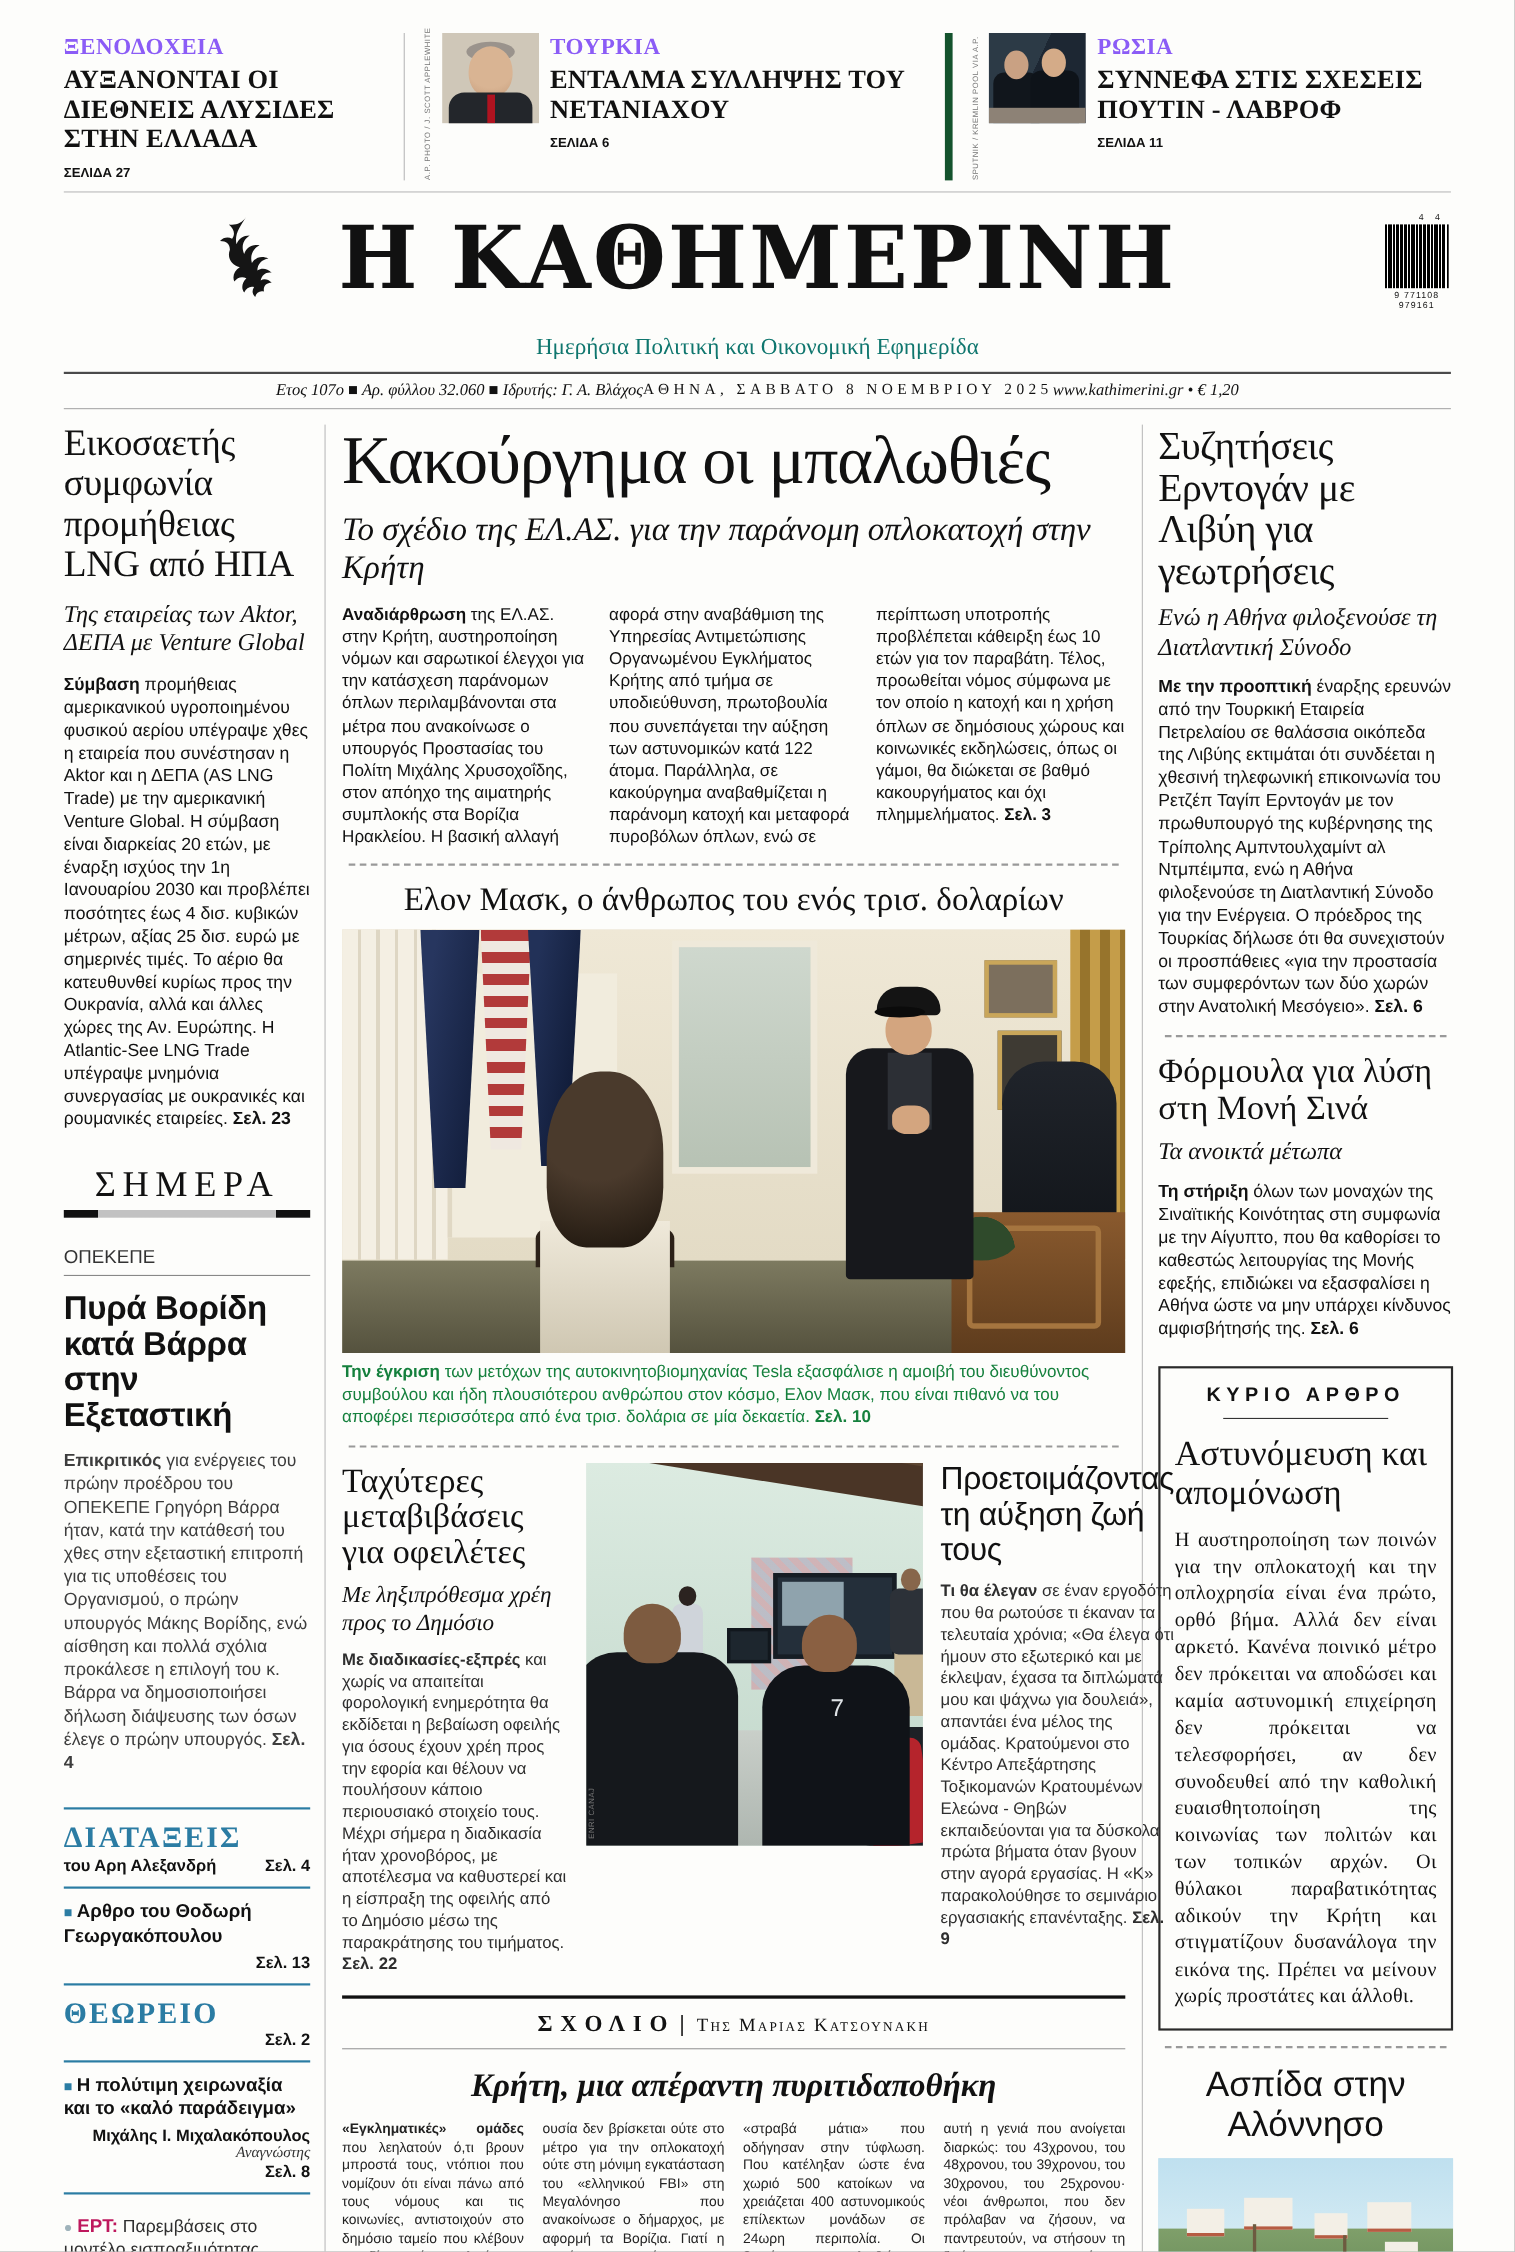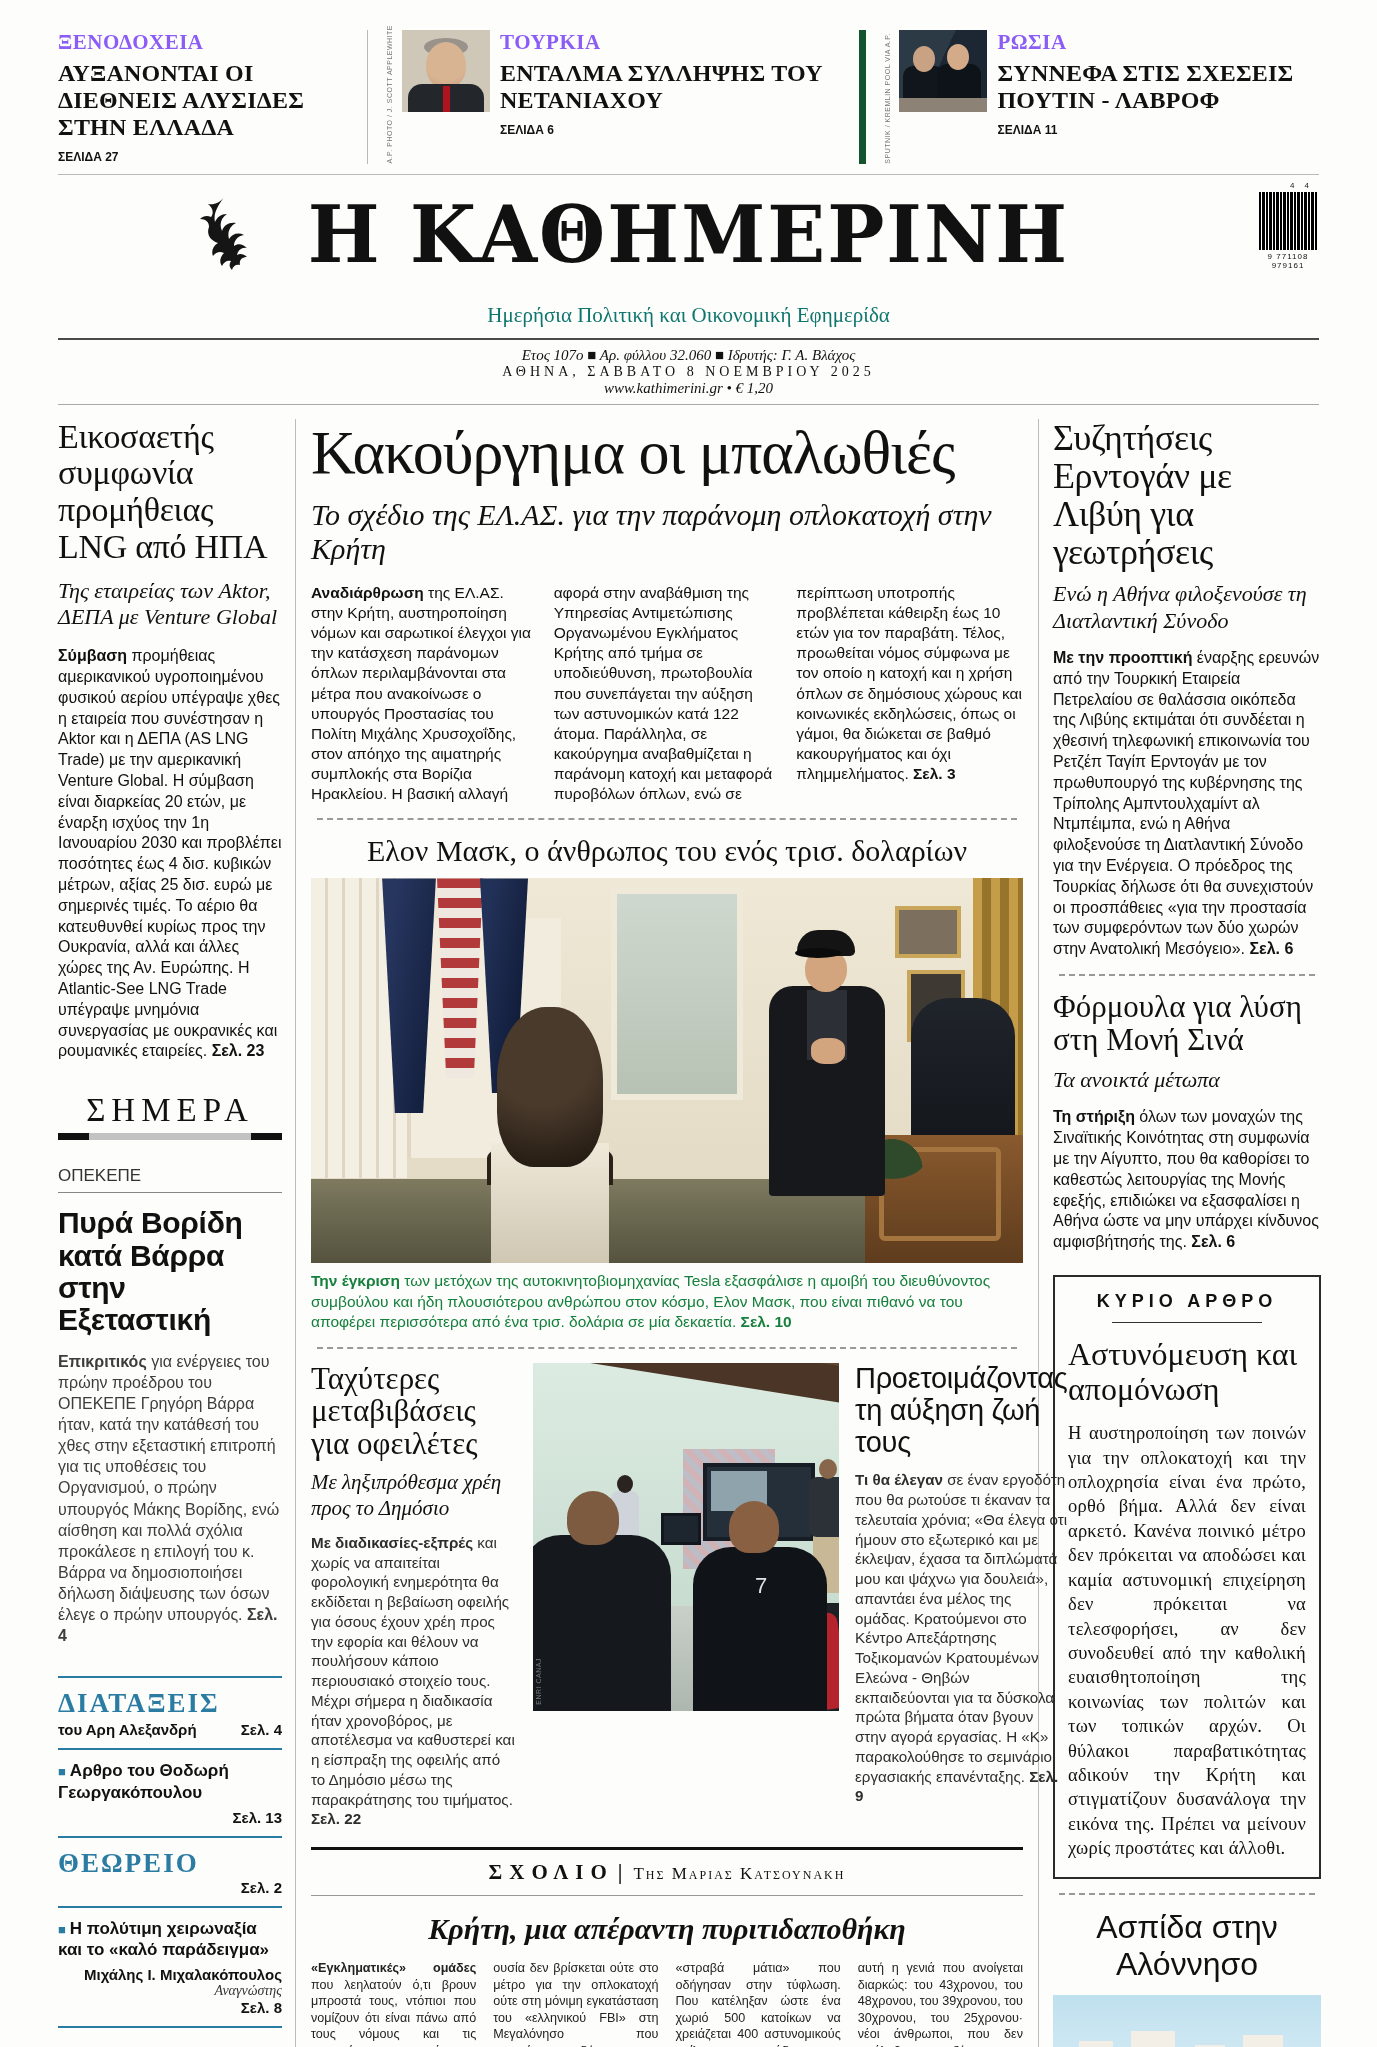--- a/index.html
+++ b/index.html
@@ -35,27 +35,27 @@
   .ph-ru .h2x{position:absolute;right:18px;top:14px;width:22px;height:26px;border-radius:50%;background:#d4ab88;}
   .ph-ru .b1{position:absolute;left:4px;top:36px;width:42px;height:46px;border-radius:10px 10px 0 0;background:#11161c;}
   .ph-ru .b2{position:absolute;right:6px;top:34px;width:44px;height:48px;border-radius:10px 10px 0 0;background:#0e1319;}
   .ph-ru .tbl{position:absolute;left:0;bottom:0;width:100%;height:14px;background:#8d8276;}
 
   
   .masthead{position:relative;height:126px;}
   .eagle{position:absolute;left:136px;top:18px;}
   .mast-title{text-align:center;font:700 76px "DejaVu Serif",serif;letter-spacing:2px;
               line-height:120px;transform:scaleY(1.04);}
-  .barcode-wrap{position:absolute;right:2px;top:6px;width:58px;text-align:center;}
+  .barcode-wrap{position:absolute;right:2px;top:18px;width:58px;text-align:center;}
   .barcode-top{font-size:8px;letter-spacing:4px;color:#222;text-align:right;padding-right:4px;}
   .barcode{height:58px;margin-top:2px;background:repeating-linear-gradient(90deg,#000 0 2px,#fff 2px 3px,#000 3px 6px,#fff 6px 7px);}
   .barcode-num{font-size:8px;letter-spacing:1px;margin-top:2px;}
   .mast-sub{text-align:center;font:400 21px "Liberation Serif",serif;color:#0f766e;padding:2px 0 10px 0;}
   .dateline{border-top:2px solid #4a4a4a;border-bottom:1px solid #a9a9a9;display:flex;align-items:center;
-            justify-content:center;padding:7px 2px;font-family:"Liberation Serif",serif;flex-direction:column;}
+            justify-content:center;padding:7px 2px;font-family:"Liberation Serif",serif;}
   .dl-left{font-style:italic;font-size:15px;}
   .dl-center{font-size:14px;letter-spacing:4px;}
   .dl-right{font-style:italic;font-size:15px;}
 
   
   .content{display:flex;margin-top:14px;}
   .col-left{width:224px;flex:0 0 auto;padding-right:13px;border-right:1px solid #bcbcbc;}
   .col-main{width:712px;flex:0 0 auto;padding:0 15px;border-right:1px solid #bcbcbc;}
   .col-right{width:268px;flex:0 0 auto;padding-left:14px;}
 

